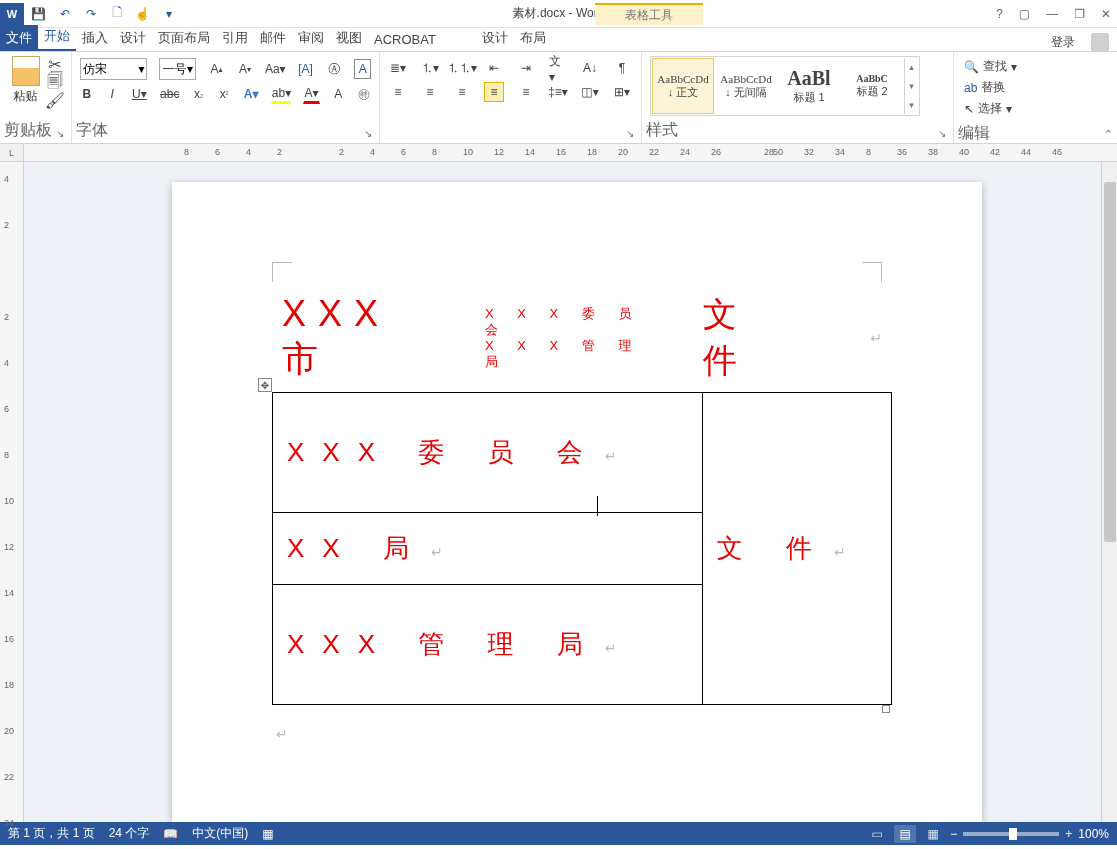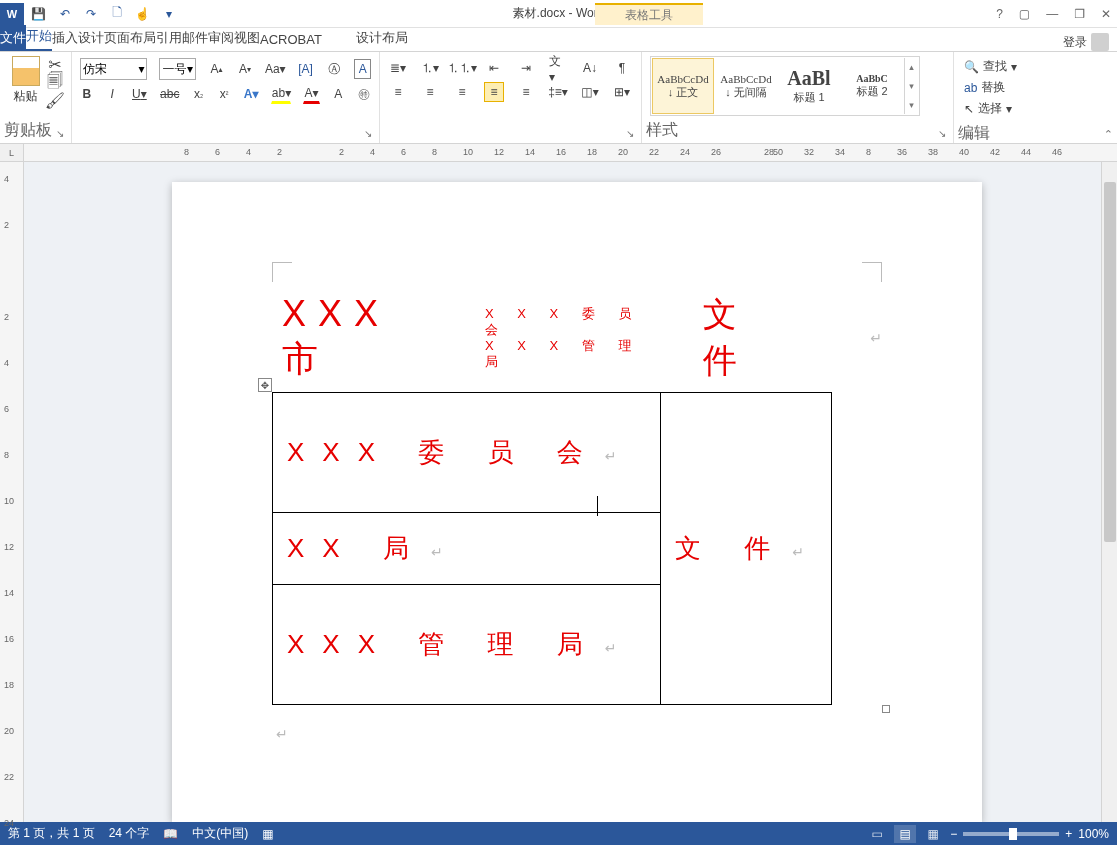--- a/index.html
+++ b/index.html
@@ -7,25 +7,25 @@
 
 .titlebar { height: 28px; background: #fff; border-bottom: 1px solid #e1e1e1; display: flex; align-items: center; font-size: 12px; color: #444; }
 .titlebar .word-icon { width: 24px; height: 22px; background: #2b579a; color: #fff; display: flex; align-items: center; justify-content: center; font-weight: bold; font-size: 11px; margin-right: 4px; }
 .qat { display: flex; gap: 4px; align-items: center; }
 .qat .qbtn { width: 22px; height: 22px; display: flex; align-items: center; justify-content: center; color: #2b579a; cursor: pointer; }
 .title-center { position: absolute; left: 50%; transform: translateX(-50%); }
 .tool-context { position: absolute; left: 595px; background: #fff1cc; border-top: 2px solid #e8b100; padding: 2px 30px 1px; font-size: 12px; color: #777; }
 .win-controls { position: absolute; right: 6px; display: flex; gap: 16px; align-items: center; color: #666; }
 
 .tabs { height: 24px; background: #fff; border-bottom: 1px solid #d4d4d4; display: flex; align-items: flex-end; font-size: 13px; }
-.tab { padding: 4px 0; color: #444; cursor: pointer; }
+.tab { padding: 4px 6px; color: #444; cursor: pointer; }
 .tab.file { background: #2b579a; color: #fff; }
 .tab.active { color: #2b579a; border-bottom: 2px solid #2b579a; }
 .tab.context { color: #444; }
-.login { margin-left: auto; margin-right: 8px; font-size: 12px; color: #444; display: flex; align-items: center; gap: 4px; }
+.login { margin-left: auto; margin-right: 8px; font-size: 12px; color: #444; display: flex; align-items: center; gap: 16px; }
 
 .ribbon { height: 92px; background: #fff; border-bottom: 1px solid #d4d4d4; display: flex; position: relative; }
 .group { border-right: 1px solid #e1e1e1; display: flex; flex-direction: column; padding: 2px 4px 0; position: relative; }
 .group-label { font-size: 16px; color: #666; text-align: left; padding: 2px 0; margin-top: auto; }
 .group-body { flex: 1; display: flex; align-items: center; gap: 4px; padding: 2px 4px; }
 .dlg-launcher { position: absolute; right: 2px; bottom: 2px; width: 13px; height: 13px; font-size: 10px; color: #777; cursor: pointer; }
 
 .clipboard .paste { width: 40px; display: flex; flex-direction: column; align-items: center; font-size: 12px; color: #333; cursor: pointer; }
 .clipboard .paste-icon { width: 28px; height: 30px; background: linear-gradient(#fff 40%, #f5c26b 40%); border: 1px solid #c9a95d; margin-bottom: 2px; position: relative; }
 .clipboard .mini { width: 16px; height: 16px; display: flex; align-items: center; justify-content: center; cursor: pointer; color: #444; }
@@ -68,21 +68,21 @@
 .crop.tr { right: 100px; top: 80px; border-left: none; border-bottom: none; }
 
 .header-red { color: #e60000; font-family: "SimSun", serif; display: flex; align-items: center; gap: 30px; font-size: 30px; letter-spacing: 4px; margin: 20px 0 8px 10px; }
 .header-red .small { font-size: 13px; letter-spacing: 10px; line-height: 16px; }
 .header-red .big1 { font-size: 36px; letter-spacing: 12px; }
 .header-red .big2 { font-size: 34px; letter-spacing: 20px; }
 
 .tbl-wrap { position: relative; }
 .tbl-handle { position: absolute; left: -14px; top: -14px; width: 14px; height: 14px; border: 1px solid #888; background: #fff; font-size: 10px; display: flex; align-items: center; justify-content: center; color: #555; cursor: move; }
 .tbl-resize { position: absolute; right: -8px; bottom: -8px; width: 8px; height: 8px; border: 1px solid #888; background: #fff; cursor: nwse-resize; }
-table.redtbl { border-collapse: collapse; width: 560px; }
+table.redtbl { border-collapse: collapse; width: 620px; }
 table.redtbl td { border: 1px solid #000; padding: 18px 14px; color: #e60000; font-family: "SimSun", serif; font-size: 26px; letter-spacing: 18px; vertical-align: middle; position: relative; }
 .para-mark { color: #bbb; font-size: 14px; letter-spacing: 0; margin-left: 4px; }
 
 .text-cursor { position: absolute; width: 1px; height: 20px; background: #000; left: 597px; top: 496px; }
 
 .statusbar { height: 23px; background: #2b579a; color: #fff; display: flex; align-items: center; font-size: 12px; padding: 0 8px; gap: 14px; }
 .statusbar .right { margin-left: auto; display: flex; align-items: center; gap: 6px; }
 .view-btn { width: 22px; height: 18px; display: flex; align-items: center; justify-content: center; cursor: pointer; opacity: 0.85; }
 .view-btn.active { opacity: 1; background: rgba(255,255,255,0.18); }
 .zoom-slider { width: 96px; height: 4px; background: rgba(255,255,255,0.5); position: relative; }
@@ -181,20 +181,21 @@
             <span>x</span>
             <span class="sub">²</span>
           </div>
         <div class="fbtn" style="color:#3a77c9;font-weight:bold">A▾</div>
         <div class="fbtn" style="border-bottom:3px solid #ffff00">ab▾</div>
         <div class="fbtn" style="border-bottom:3px solid #e60000">A▾</div>
         <div class="fbtn">A</div>
         <div class="fbtn">㊕</div>
       </div>
     </div>
+    <div class="group-label">字体</div>
     <div class="dlg-launcher">↘</div>
   </div>
 
   <div class="group" style="width:262px">
     <div class="col" style="gap:4px;padding:4px">
       <div class="font-row">
         <div class="fbtn">≣▾</div>
         <div class="fbtn">⒈▾</div>
         <div class="fbtn">⒈⒈▾</div>
         <div class="fbtn">⇤</div>

